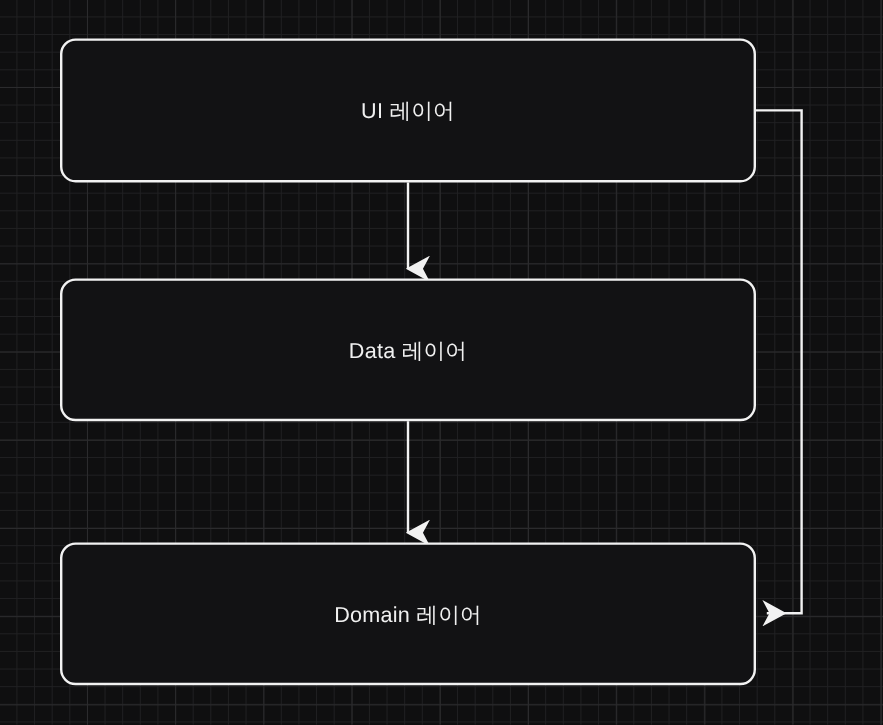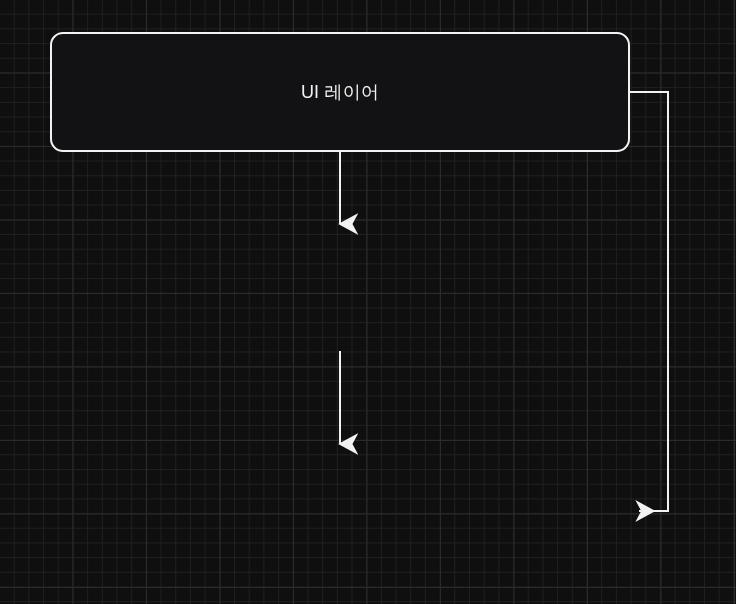--- a/index.html
+++ b/index.html
@@ -72,15 +72,21 @@
 
     <path d="M 340 351 L 340 444" fill="none" stroke="#f2f2f2" stroke-width="2" marker-end="url(#arrow-down)"></path>
 
     <path d="M 630 92 L 668 92 L 668 511 L 639 511" fill="none" stroke="#f2f2f2" stroke-width="2" stroke-linejoin="miter" marker-end="url(#arrow-left)"></path>
   </svg>
 
   <div class="node" style="left:50px; top:32px; width:580px; height:120px;">
     <span class="node-label">UI 레이어</span>
   </div>
 
+  <div class="node" style="left:50px; top:232px; width:580px; height:119px;">
+    <span class="node-label">Data 레이어</span>
+  </div>
 
+  <div class="node" style="left:50px; top:452px; width:580px; height:119px;">
+    <span class="node-label">Domain 레이어</span>
+  </div>
 
 </div>
 
 </body></html>

